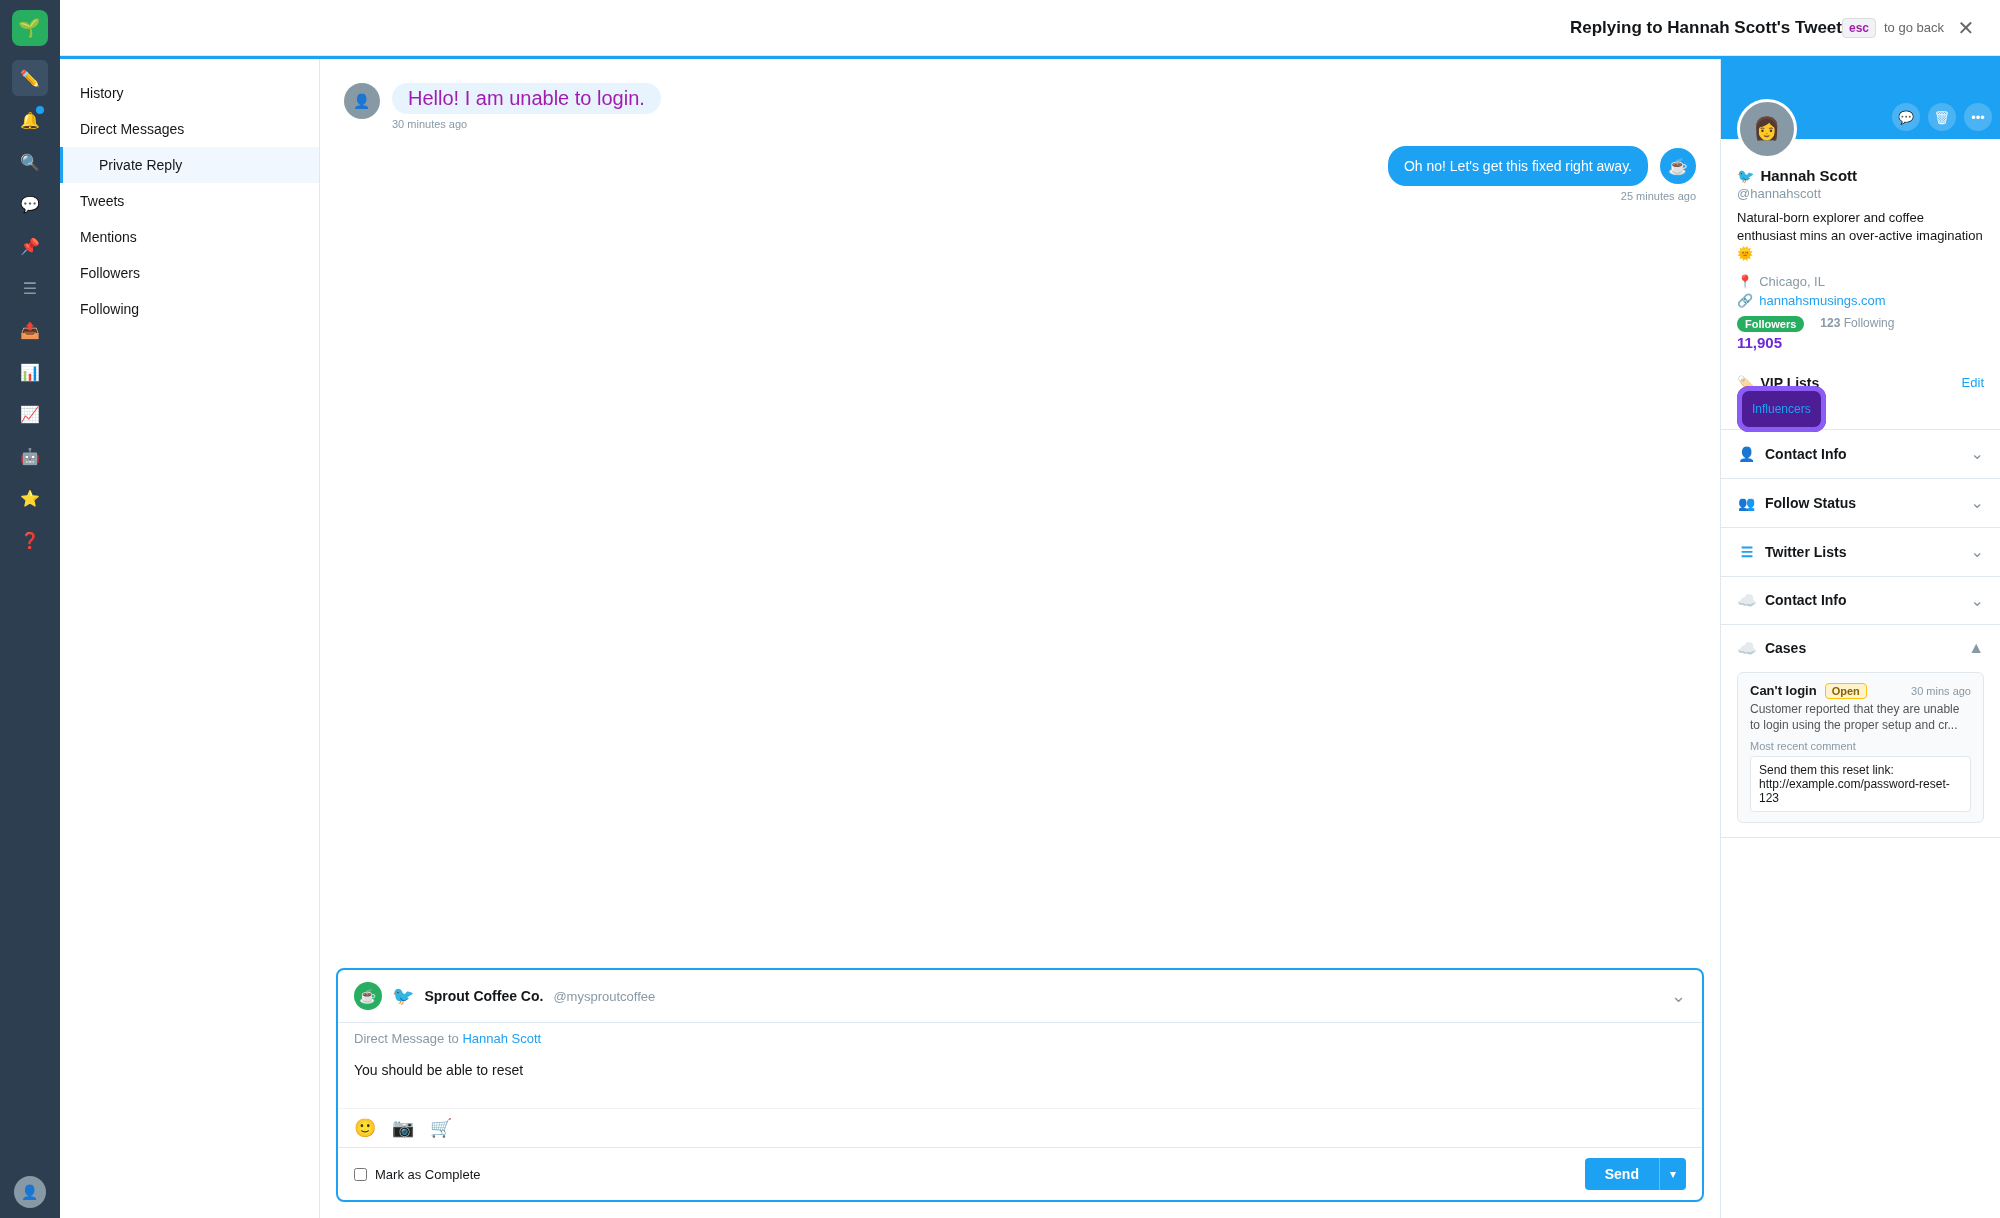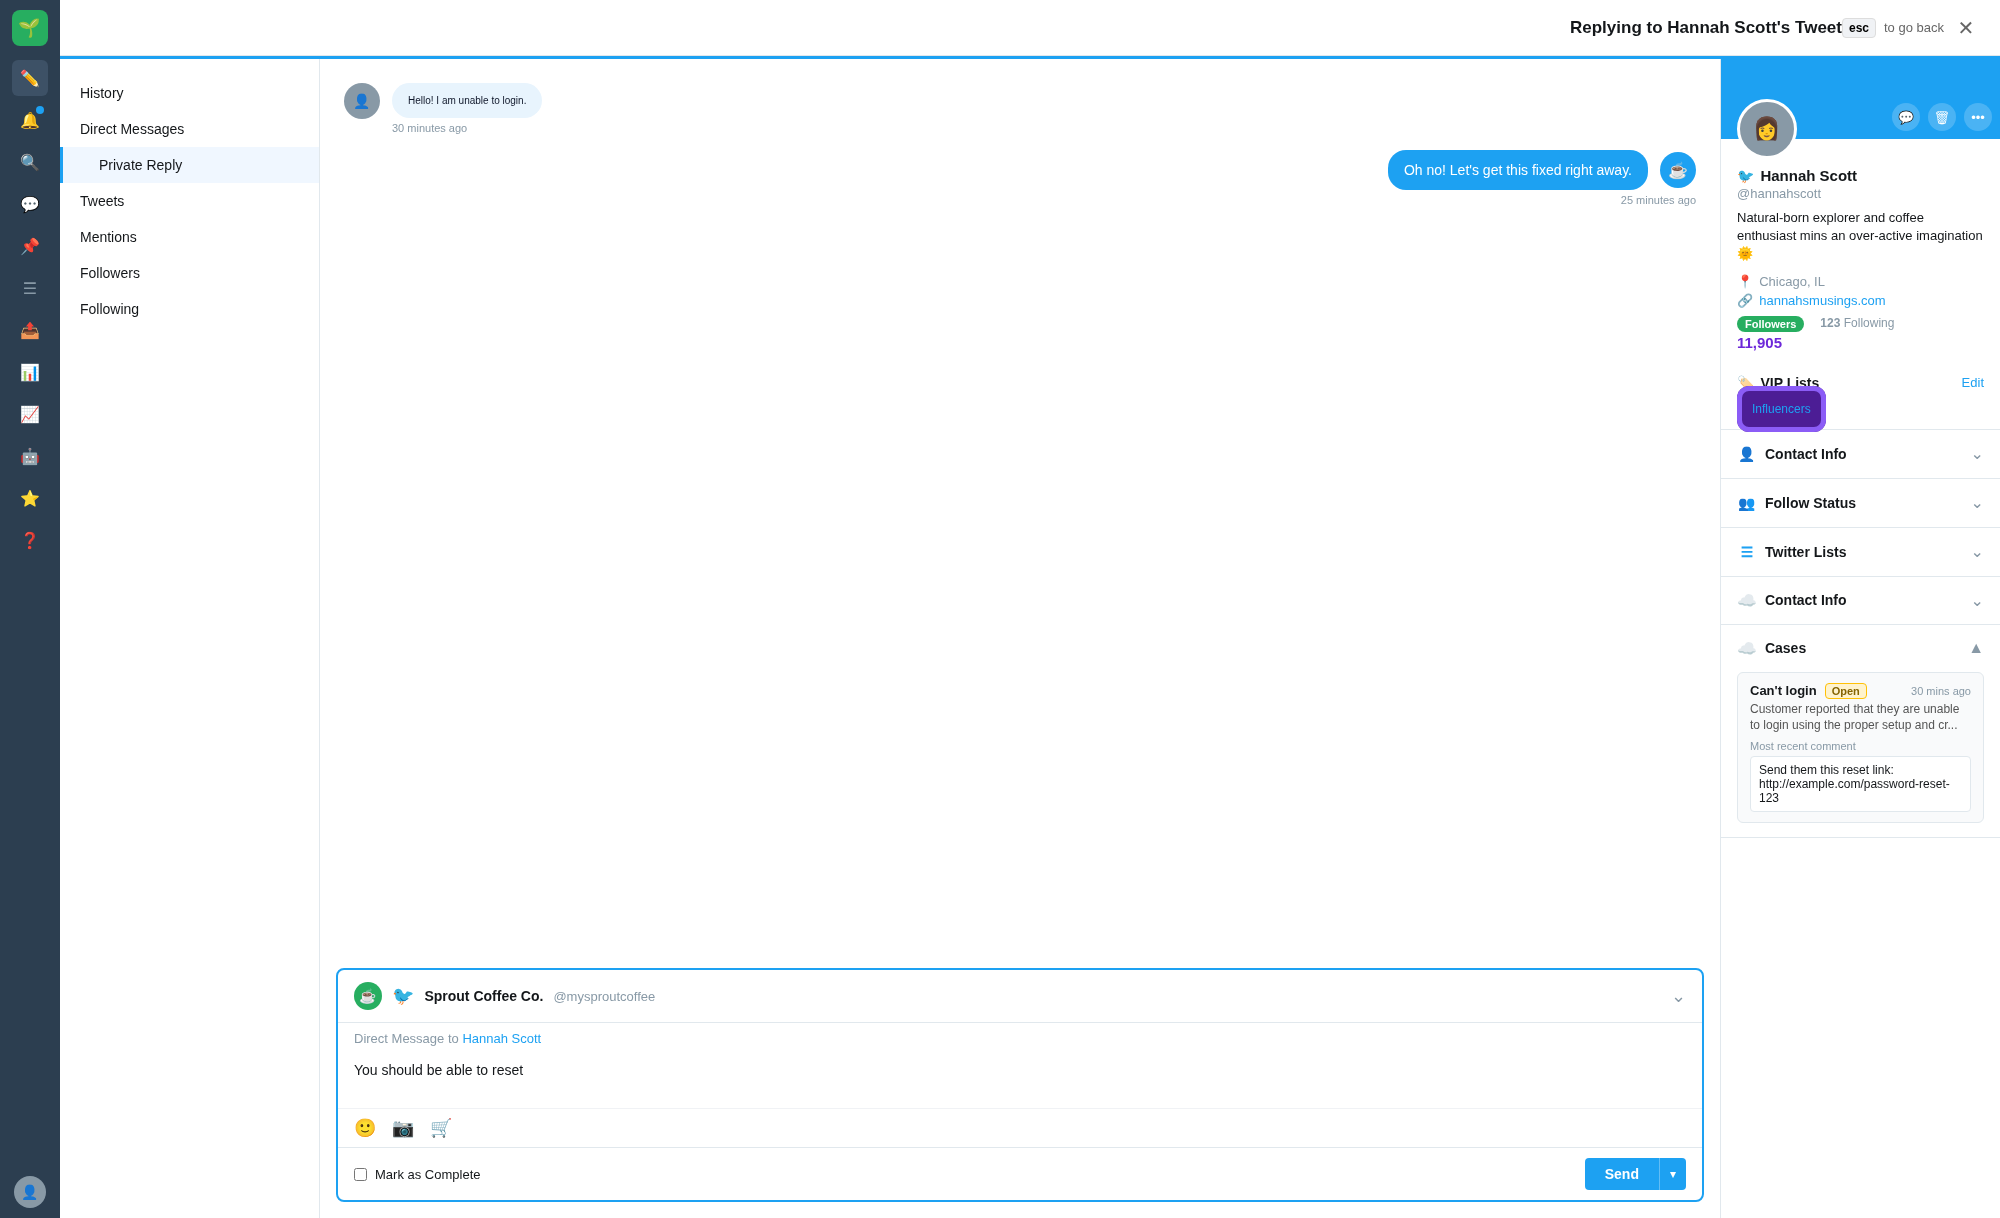--- a/index.html
+++ b/index.html
@@ -77,21 +77,21 @@
       display: flex;
       align-items: center;
       gap: 8px;
     }
     .esc-badge {
       background: #f0f2f5;
       border: 1px solid #ddd;
       border-radius: 4px;
       padding: 2px 6px;
       font-size: 12px;
-      color: #000000;
+      color: #a21caf;
       font-weight: 600;
     }
     .go-back-text {
       font-size: 13px;
       color: #666;
     }
     .close-btn {
       width: 28px; height: 28px;
       border: none; background: none;
       cursor: pointer;
@@ -165,24 +165,24 @@
       border-radius: 50%;
       background: #8899a6;
       flex-shrink: 0;
       overflow: hidden;
       display: flex; align-items: center; justify-content: center;
       font-size: 14px; color: white;
     }
     .message-content-wrap { display: flex; flex-direction: column; gap: 4px; }
     .message-bubble-in {
       background: #e8f4fd;
-      color: #0f172a;
-      padding: 12px 16px;
+      color: #a21caf;
+      padding: 4px 16px;
       border-radius: 18px;
-      font-size: 10px;
+      font-size: 20px;
       max-width: 400px;
     }
     .message-bubble-out {
       background: #1da1f2;
       color: white;
       padding: 12px 16px;
       border-radius: 18px;
       font-size: 14px;
       max-width: 400px;
     }

